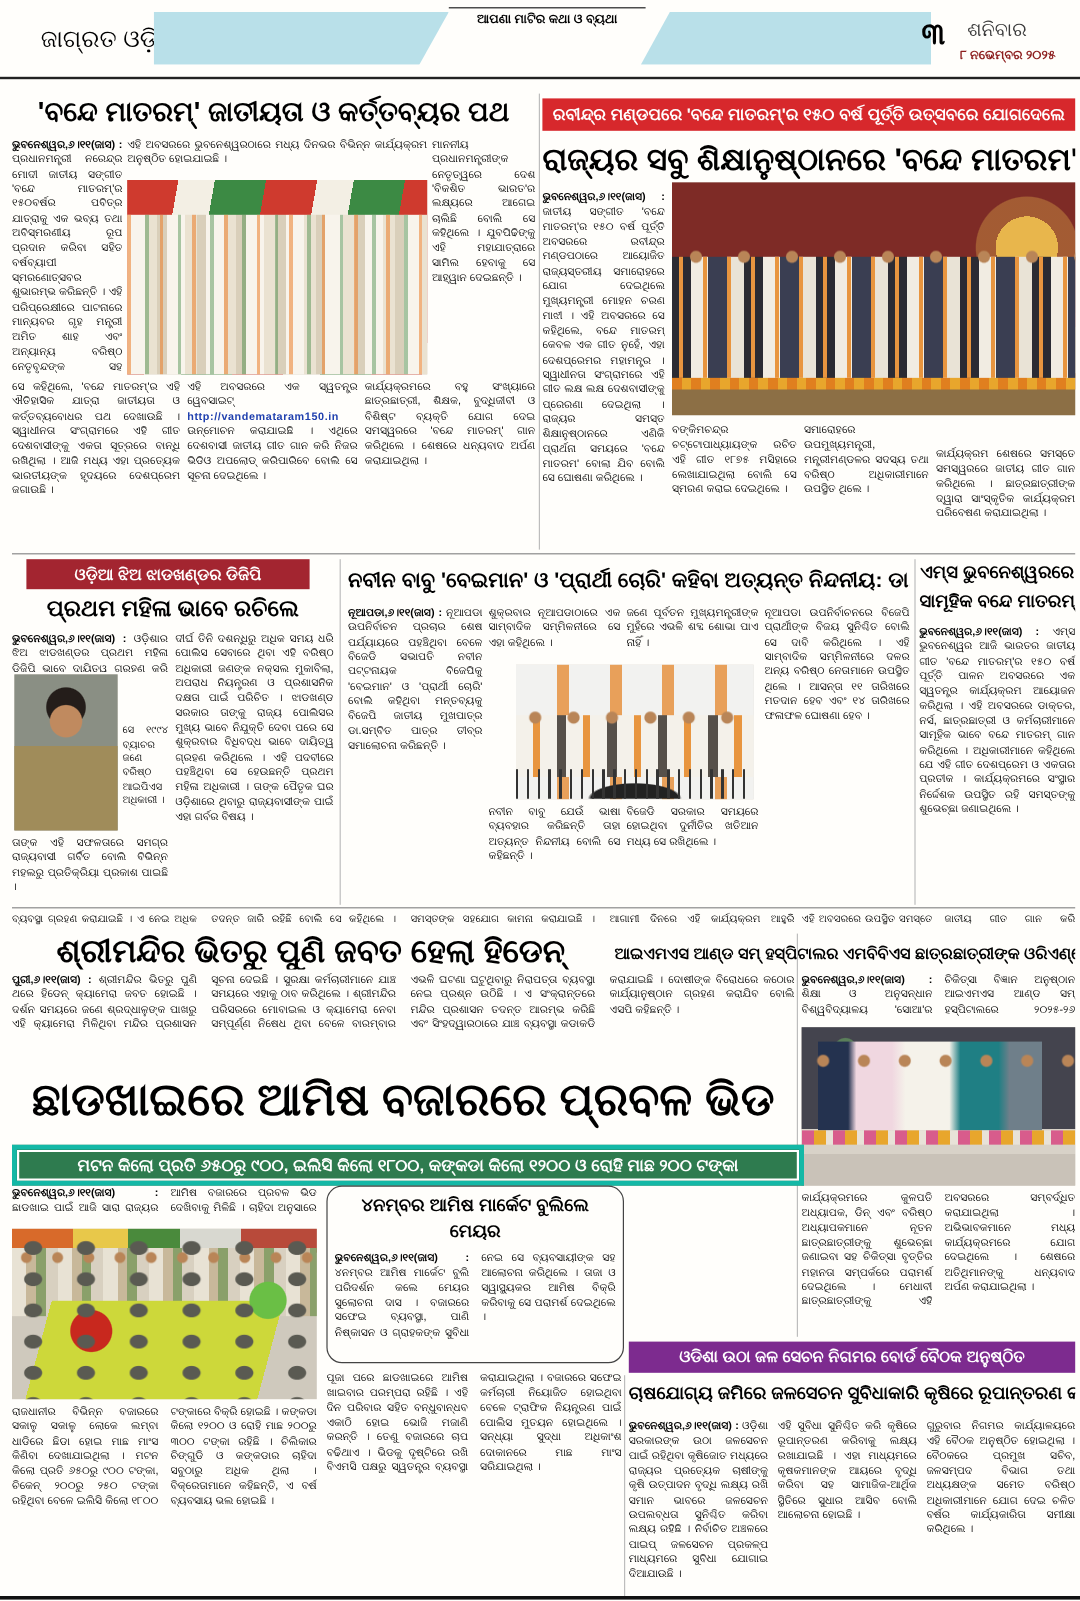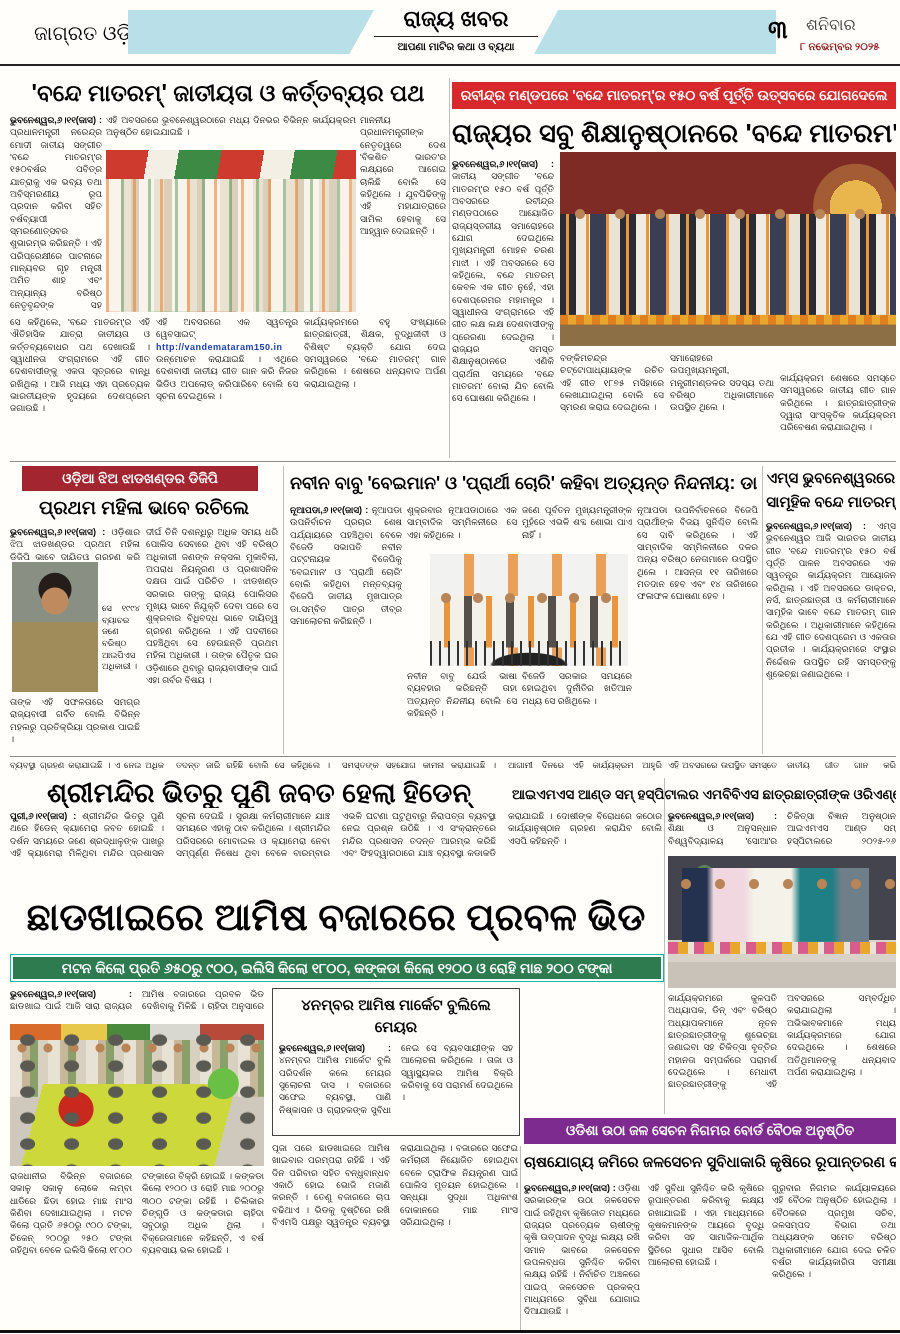--- a/index.html
+++ b/index.html
@@ -72,30 +72,29 @@
       radial-gradient(circle at 26% 60%,#c8281e 0 17px,rgba(0,0,0,0) 18px),
       radial-gradient(circle at 84% 42%,#6abf45 0 15px,rgba(0,0,0,0) 16px),
       linear-gradient(105deg,rgba(0,0,0,0) 0 12%,#cdd83a 12% 82%,rgba(0,0,0,0) 82%),
       radial-gradient(circle at 12px 6px,#b98557 0 4px,rgba(0,0,0,0) 5px),
       repeating-linear-gradient(90deg,#e8e2d4 0 12px,#c8b89a 12px 20px,#8aa06a 20px 28px,#d8d0c0 28px 38px),
       linear-gradient(90deg,#d86a2a 0 20%,#e8c84a 20% 38%,#4a8a3c 38% 55%,#d8d8d0 55% 75%,#b84a3a 75% 100%);
       background-size:44px 26px,100% 100%,100% 100%,100% 58%,26px 30px,100% 40%,100% 14%;
       background-position:0 86%,0 0,0 0,0 100%,0 18px,0 16px,0 0;
       background-repeat:repeat,no-repeat,no-repeat,no-repeat,repeat-x,no-repeat,no-repeat;}
   .boxed{position:absolute;border:1px solid #444;padding:5px 6px;overflow:hidden;}
-  .greenbar{background:var(--green_bar,#2e7b4f);border:1px solid #14b8a6;box-shadow:inset 0 0 0 2px #fff;}
+  .greenbar{background:var(--green_bar,#2e7b4f);border:4px solid #14b8a6;box-shadow:inset 0 0 0 2px #fff;}
 </style>
 </head>
 <body>
 
 <div class="abs" style="left:10px;top:16px;width:118px;height:34px;font-size:20px;font-weight:400;line-height:34px;margin-left:24px;">ଜାଗ୍ରତ ଓଡ଼ିଶା</div>
 <div class="m-shape left" style="left:128px;top:10px;width:246px;height:44px;"></div>
 <div class="m-shape right" style="left:534px;top:10px;width:242px;height:44px;"></div>
 <div class="m-center">
-  <div class="title">ରାଜ୍ୟ ଖବର</div>
   <div class="rule"></div>
   <div class="tag">ଆପଣା ମାଟିର କଥା ଓ ବ୍ୟଥା</div>
 </div>
 <div class="abs" style="left:768px;top:12px;width:30px;height:34px;font-size:25px;font-weight:700;line-height:34px;">୩</div>
 <div class="abs" style="left:806px;top:16px;width:88px;height:22px;font-size:16px;color:#3a3a3a;">ଶନିବାର</div>
 <div class="abs" style="left:800px;top:40px;width:95px;height:16px;font-size:10.5px;font-weight:700;color:var(--date_red,#8d1f1f);">୮ ନଭେମ୍ବର ୨୦୨୫</div>
 <div class="hr" style="left:0;top:64px;width:900px;height:2px;background:#222;"></div>
 
 <div class="h" style="left:10px;top:76px;width:436px;height:34px;font-size:23px;line-height:34px;">'ବନ୍ଦେ ମାତରମ୍' ଜାତୀୟତା ଓ କର୍ତ୍ତବ୍ୟର ପଥ ଦେଖାଉଛି : ଧର୍ମେନ୍ଦ୍ର</div>
 <div class="col" style="left:10px;top:114px;width:92px;height:198px;">
@@ -204,21 +203,21 @@
 <div class="h" style="left:10px;top:884px;width:652px;height:66px;font-size:38px;line-height:66px;">ଛାଡଖାଇରେ ଆମିଷ ବଜାରରେ ପ୍ରବଳ ଭିଡ</div>
 <div class="bar greenbar" style="left:10px;top:954px;width:652px;height:26px;font-size:14px;line-height:26px;">ମଟନ କିଲୋ ପ୍ରତି ୬୫୦ରୁ ୯୦୦, ଇଲିସି କିଲୋ ୧୮୦୦, କଙ୍କଡା କିଲୋ ୧୨୦୦ ଓ ରୋହି ମାଛ ୨୦୦ ଟଙ୍କା</div>
 <div class="col cols2" style="left:10px;top:988px;width:254px;height:34px;">
   <p><span class="by">ଭୁବନେଶ୍ୱର,୬।୧୧(ଜାସ) :</span> <span>ଛାଡଖାଇ ପାଇଁ ଆଜି ସାରା ରାଜ୍ୟର ଆମିଷ ବଜାରରେ ପ୍ରବଳ ଭିଡ ଦେଖିବାକୁ ମିଳିଛି । ଚାହିଦା ଅନୁସାରେ ଆମିଷ ଦାମ୍ ମଧ୍ୟ ପୂର୍ବ ଅପେକ୍ଷା ବୃଦ୍ଧି ପାଇଛି ।</span></p>
 </div>
 <div class="photo" id="ph-market" style="left:10px;top:1024px;width:254px;height:142px;"></div>
 <div class="col cols2" style="left:10px;top:1170px;width:254px;height:160px;">
   <p>ରାଜଧାନୀର ବିଭିନ୍ନ ବଜାରରେ ସକାଳୁ ସକାଳୁ ଲୋକେ ଲମ୍ବା ଧାଡିରେ ଛିଡା ହୋଇ ମାଛ ମାଂସ କିଣିବା ଦେଖାଯାଇଥିଲା । ମଟନ କିଲୋ ପ୍ରତି ୬୫୦ରୁ ୯୦୦ ଟଙ୍କା, ଚିକେନ୍ ୨୦୦ରୁ ୨୫୦ ଟଙ୍କା ରହିଥିବା ବେଳେ ଇଲିସି କିଲୋ ୧୮୦୦ ଟଙ୍କାରେ ବିକ୍ରି ହୋଇଛି । କଙ୍କଡା କିଲୋ ୧୨୦୦ ଓ ରୋହି ମାଛ ୨୦୦ରୁ ୩୦୦ ଟଙ୍କା ରହିଛି । ଚିଲିକାର ଚିଙ୍ଗୁଡି ଓ କଙ୍କଡାର ଚାହିଦା ସବୁଠାରୁ ଅଧିକ ଥିଲା । ବିକ୍ରେତାମାନେ କହିଛନ୍ତି, ଏ ବର୍ଷ ବ୍ୟବସାୟ ଭଲ ହୋଇଛି ।</p>
 </div>
 
-<div class="boxed" style="left:272px;top:988px;width:234px;height:136px;">
+<div class="boxed" style="left:272px;top:988px;width:234px;height:136px;border-radius:13px;">
   <div class="h" style="position:static;font-size:15px;line-height:22px;">୪ନମ୍ବର ଆମିଷ ମାର୍କେଟ ବୁଲିଲେ ମେୟର</div>
   <div class="col cols2" style="position:static;height:100px;margin-top:4px;">
     <p><span class="by">ଭୁବନେଶ୍ୱର,୬।୧୧(ଜାସ) :</span> <span>୪ନମ୍ବର ଆମିଷ ମାର୍କେଟ ବୁଲି ପରିଦର୍ଶନ କଲେ ମେୟର ସୁଲୋଚନା ଦାସ । ବଜାରରେ ସଫେଇ ବ୍ୟବସ୍ଥା, ପାଣି ନିଷ୍କାସନ ଓ ଗ୍ରାହକଙ୍କ ସୁବିଧା ନେଇ ସେ ବ୍ୟବସାୟୀଙ୍କ ସହ ଆଲୋଚନା କରିଥିଲେ । ତାଜା ଓ ସ୍ୱାସ୍ଥ୍ୟକର ଆମିଷ ବିକ୍ରି କରିବାକୁ ସେ ପରାମର୍ଶ ଦେଇଥିଲେ ।</span></p>
   </div>
 </div>
 <div class="col cols2" style="left:272px;top:1142px;width:246px;height:188px;">
   <p>ପୂଜା ପରେ ଛାଡଖାଇରେ ଆମିଷ ଖାଇବାର ପରମ୍ପରା ରହିଛି । ଏହି ଦିନ ପରିବାର ସହିତ ବନ୍ଧୁବାନ୍ଧବ ଏକାଠି ହୋଇ ଭୋଜି ମଜାଣି କରନ୍ତି । ତେଣୁ ବଜାରରେ ଚାପ ବଢିଥାଏ । ଭିଡକୁ ଦୃଷ୍ଟିରେ ରଖି ବିଏମସି ପକ୍ଷରୁ ସ୍ୱତନ୍ତ୍ର ବ୍ୟବସ୍ଥା କରାଯାଇଥିଲା । ବଜାରରେ ସଫେଇ କର୍ମଚାରୀ ନିୟୋଜିତ ହୋଇଥିବା ବେଳେ ଟ୍ରାଫିକ ନିୟନ୍ତ୍ରଣ ପାଇଁ ପୋଲିସ ମୁତୟନ ହୋଇଥିଲେ । ସନ୍ଧ୍ୟା ସୁଦ୍ଧା ଅଧିକାଂଶ ଦୋକାନରେ ମାଛ ମାଂସ ସରିଯାଇଥିଲା ।</p>
 </div>
 <div class="vr" style="left:520px;top:1146px;height:184px;"></div>
 

